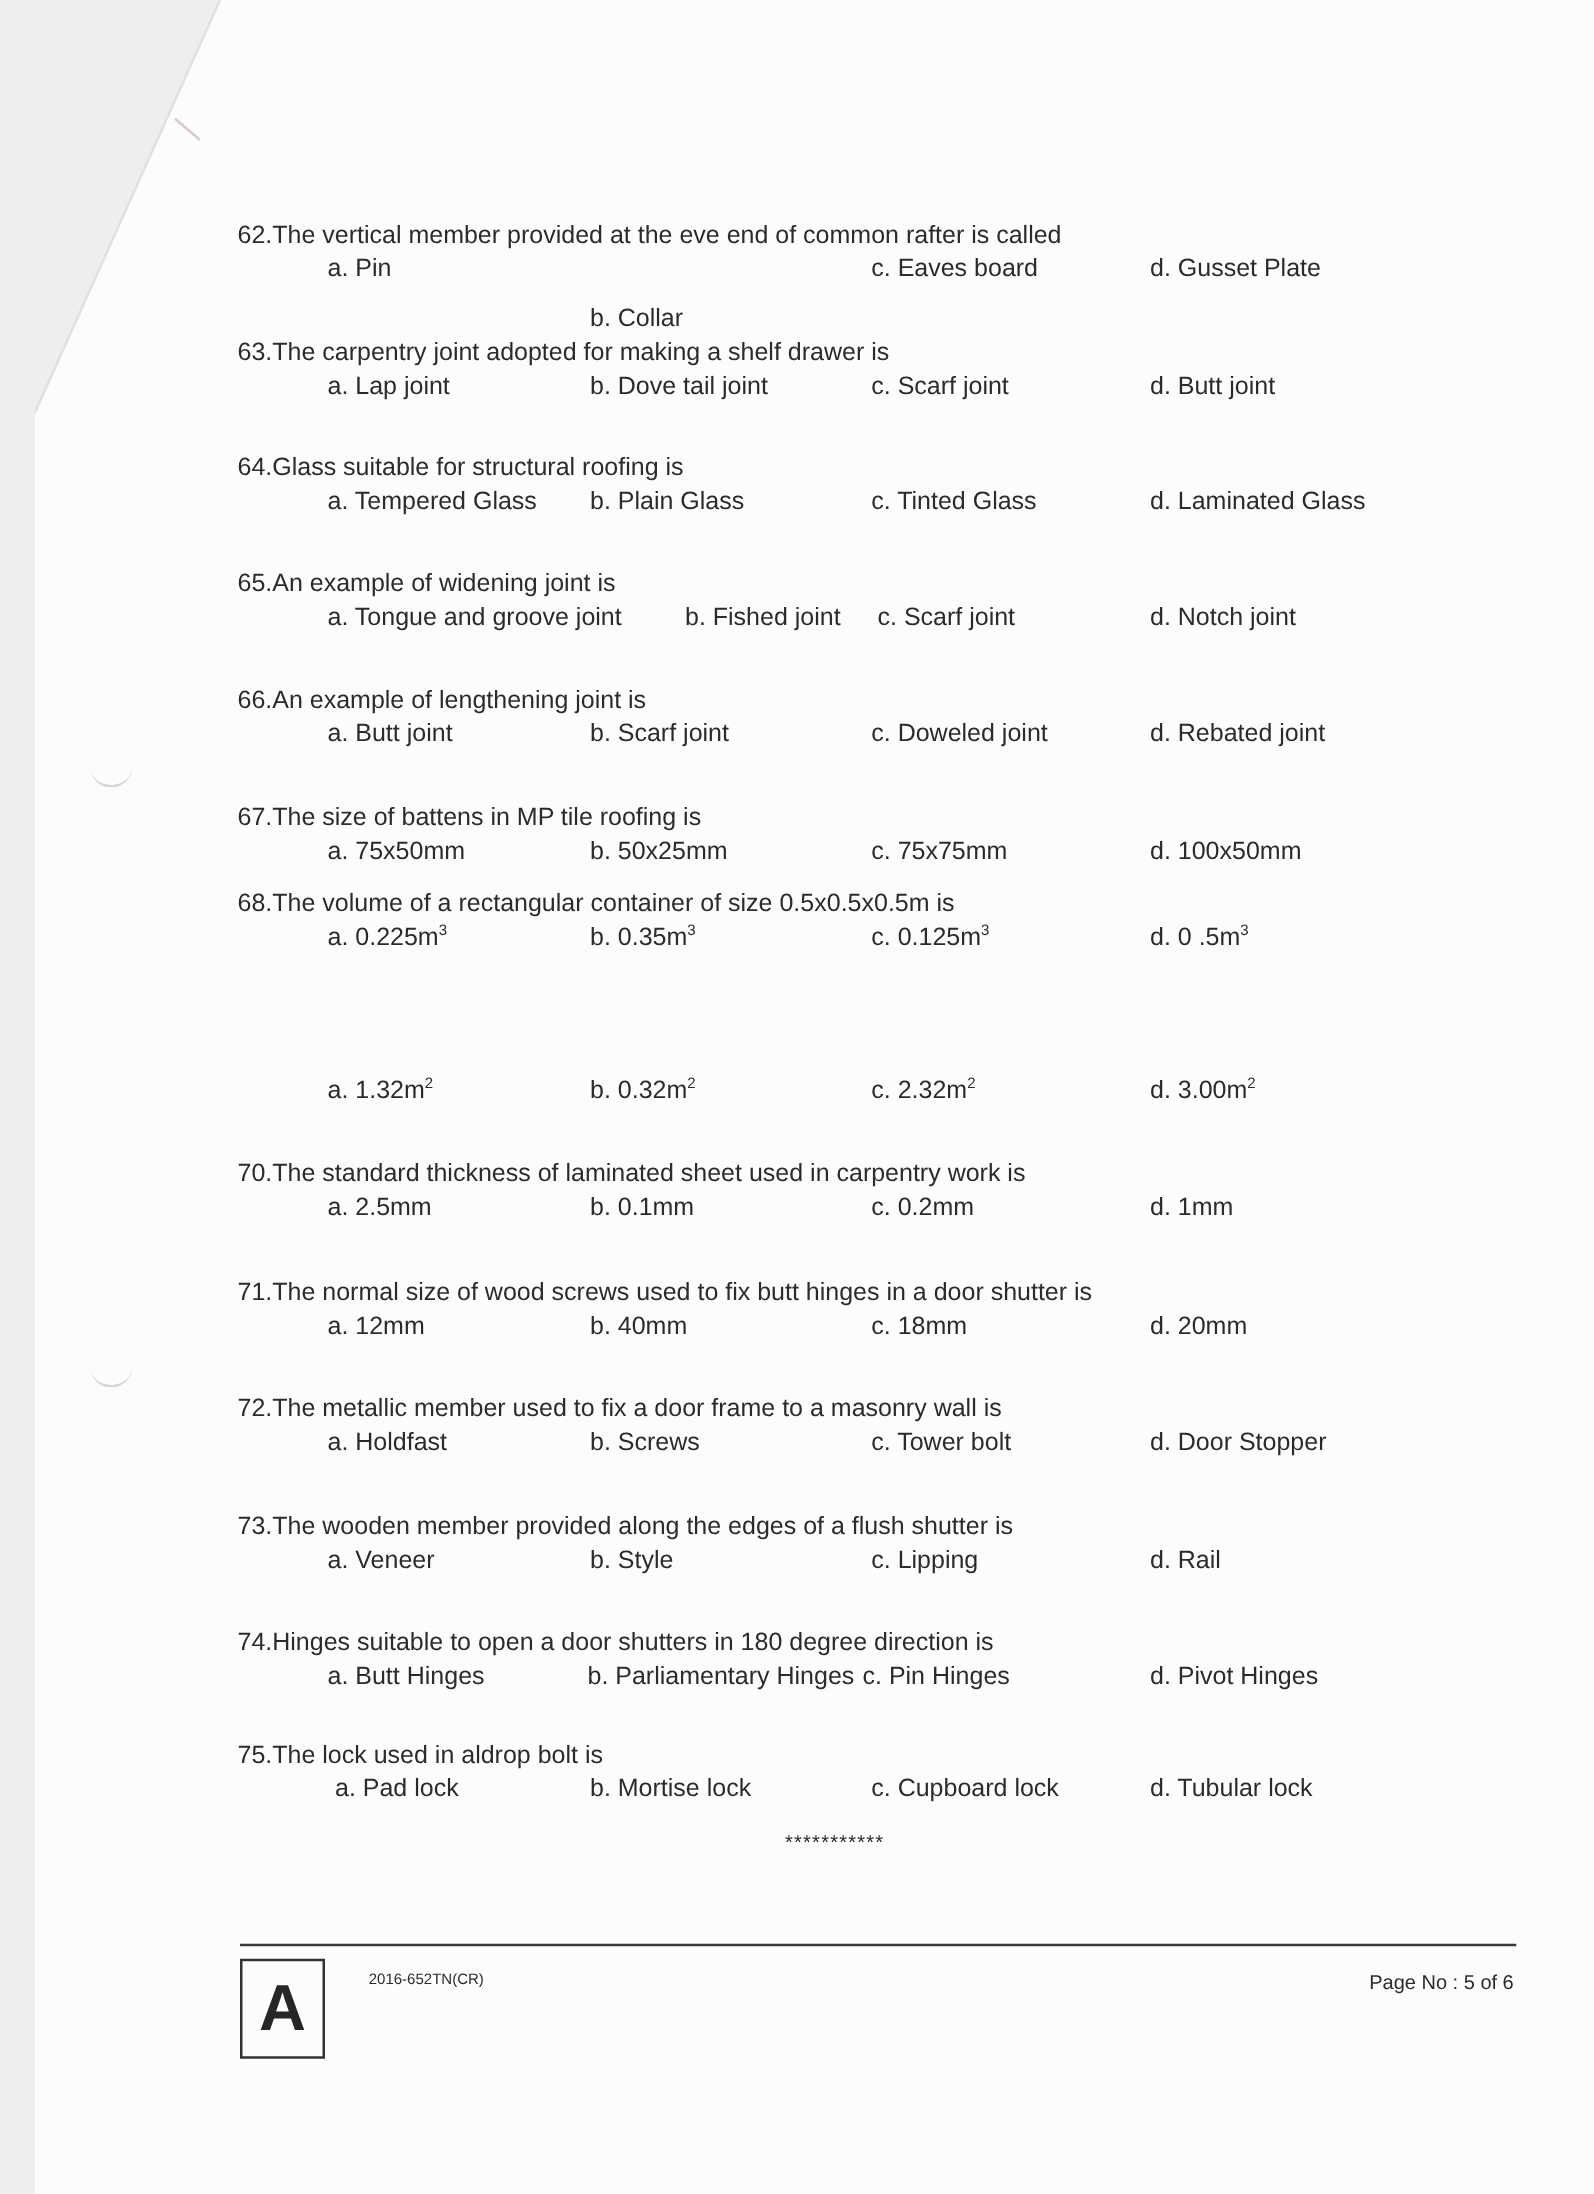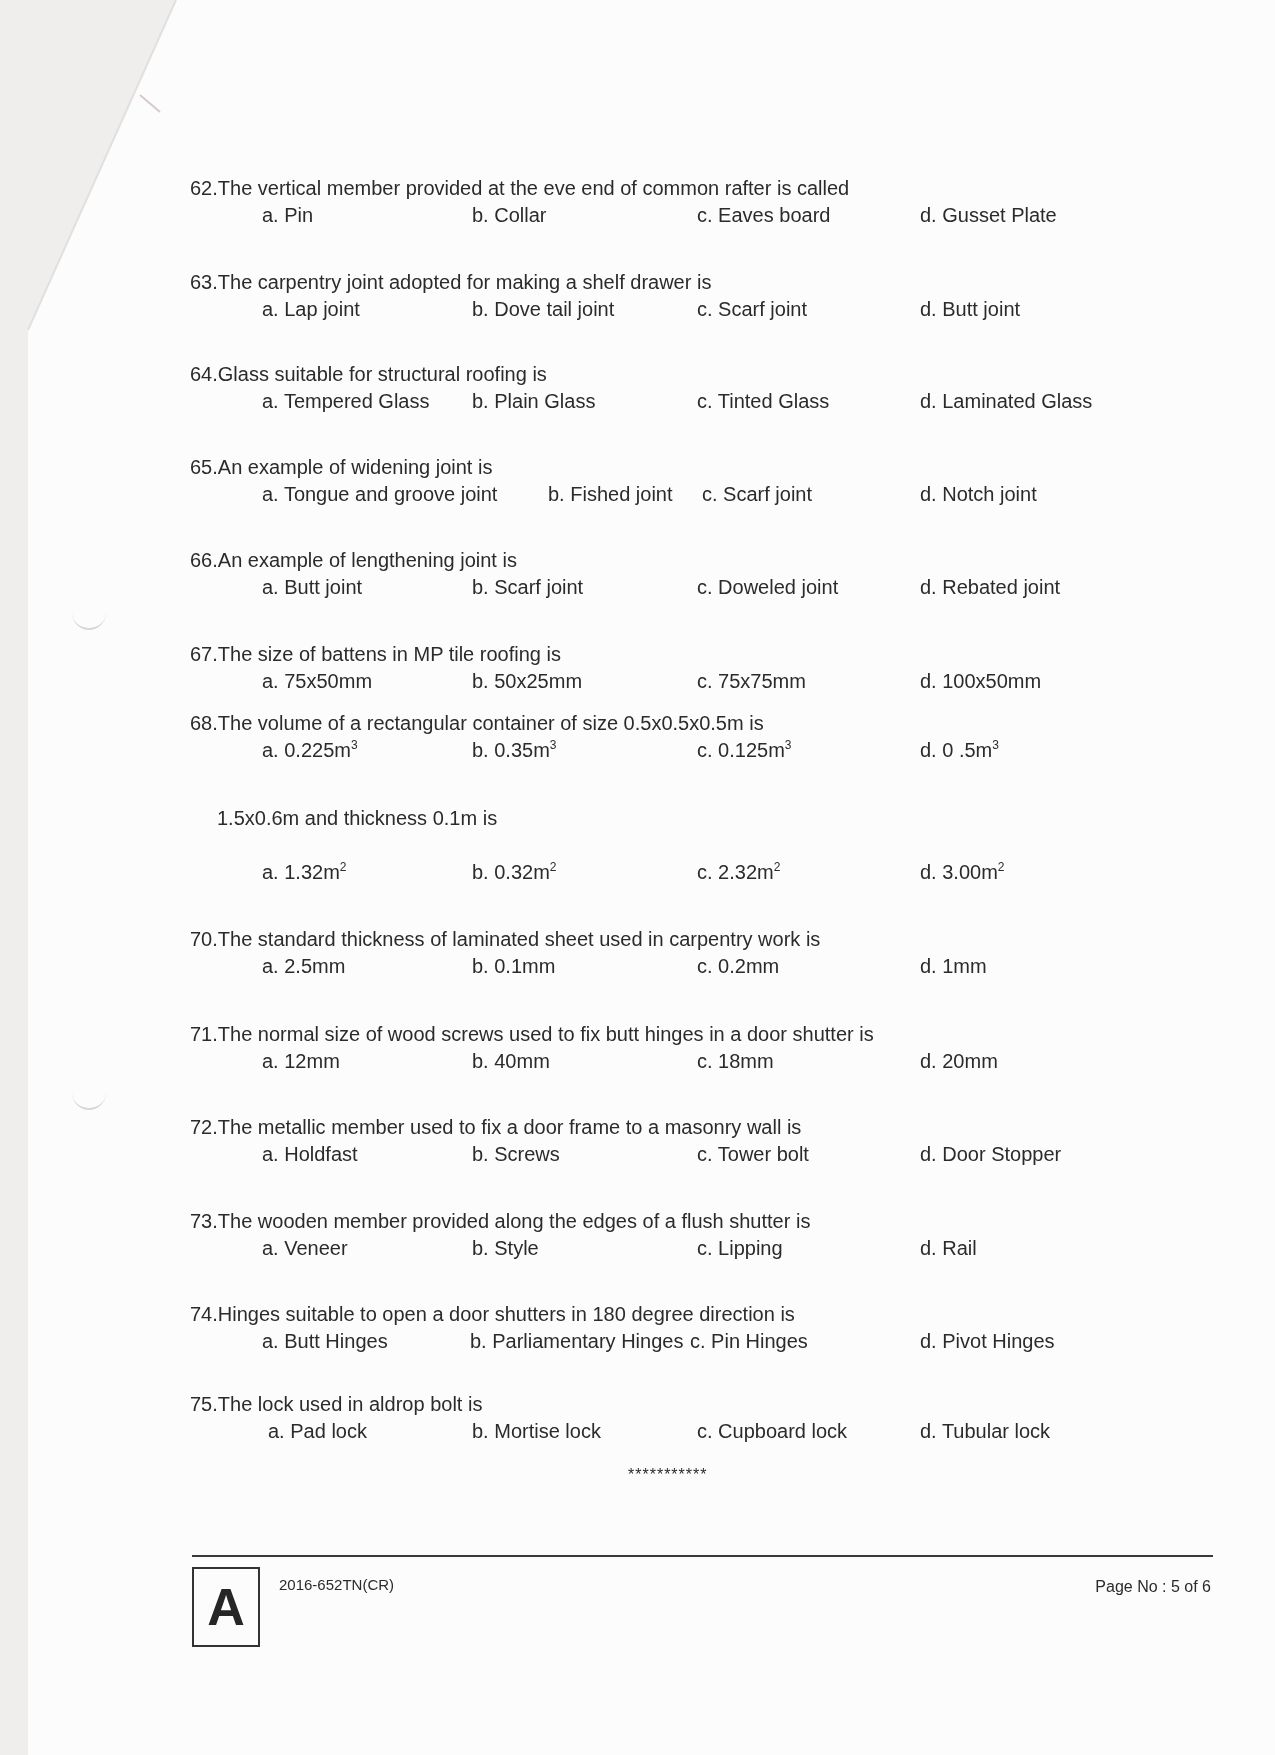--- a/index.html
+++ b/index.html
@@ -29,42 +29,42 @@
   .opt { position:absolute; top:0; }
   .opt sup { font-size:12px; line-height:0; }
   .stars { position:absolute; left:628px; top:1466px; font-size:16px; letter-spacing:1px; }
   .rule { position:absolute; left:192px; top:1555px; width:1021px; height:2px; background:#3a3a3a; }
   .setbox {
     position:absolute; left:192px; top:1567px; width:68px; height:80px;
     border:2px solid #333; box-sizing:border-box;
     display:flex; align-items:center; justify-content:center;
     font-size:52px; font-weight:bold; color:#262626;
   }
-  .code { position:absolute; left:279px; top:1576px; font-size:15px;text-align:right; }
+  .code { position:absolute; left:295px; top:1576px; font-size:12px;text-align:right; }
   .pageno { position:absolute; right:64px; top:1578px; font-size:16px; }
 </style>
 </head>
 <body>
 
 <div class="page-edge"></div>
 <svg class="fold" viewBox="0 0 1275 1755">
   <polygon points="0,0 176,0 28,330 28,1755 0,1755" fill="#efeeed"></polygon>
   <line x1="176" y1="0" x2="28" y2="330" stroke="#e2e0df" stroke-width="2"></line>
   <line x1="140" y1="95" x2="160" y2="112" stroke="#d9c8cc" stroke-width="2"></line>
 </svg>
 <div class="punch" style="top:610px;"></div>
 <div class="punch" style="top:1090px;"></div>
 
 <div id="questions">
     <div class="q" style="top: 176px; text-align: right;">
       <span class="stem">62.The vertical member provided at the eve end of common rafter is called</span>
     </div>
     <div class="opts" style="top: 203px; left: 0px;">
       <span class="opt" style="left: 262px;">a. Pin</span>
-      <span class="opt" style="left: 472px;">b. Collar</span>
+      <span class="opt" style="left: 472px; margin-top: 40px;">b. Collar</span>
       <span class="opt" style="left: 697px;">c. Eaves board</span>
       <span class="opt" style="left: 920px;">d. Gusset Plate</span>
     </div>
     <div class="q" style="top: 270px;">
       <span class="stem">63.The carpentry joint adopted for making a shelf drawer is</span>
     </div>
     <div class="opts" style="top: 297px; left: 0px;">
       <span class="opt" style="left: 262px;">a. Lap joint</span>
       <span class="opt" style="left: 472px;">b. Dove tail joint</span>
       <span class="opt" style="left: 697px;">c. Scarf joint</span>
@@ -109,21 +109,20 @@
     <div class="q" style="top: 711px;">
       <span class="stem">68.The volume of a rectangular container of size 0.5x0.5x0.5m is</span>
     </div>
     <div class="opts" style="top: 738px; left: 0px;">
       <span class="opt" style="left: 262px;">a. 0.225m<sup>3</sup></span>
       <span class="opt" style="left: 472px;">b. 0.35m<sup>3</sup></span>
       <span class="opt" style="left: 697px;">c. 0.125m<sup>3</sup></span>
       <span class="opt" style="left: 920px;">d. 0 .5m<sup>3</sup></span>
     </div>
     <div class="q" style="top: 806px;">
-      <span class="stem2">1.5x0.6m and thickness 0.1m is</span>
     </div>
     <div class="opts" style="top: 860px; left: 0px;">
       <span class="opt" style="left: 262px;">a. 1.32m<sup>2</sup></span>
       <span class="opt" style="left: 472px; text-align: center;">b. 0.32m<sup>2</sup></span>
       <span class="opt" style="left: 697px;">c. 2.32m<sup>2</sup></span>
       <span class="opt" style="left: 920px;">d. 3.00m<sup>2</sup></span>
     </div>
     <div class="q" style="top: 927px;">
       <span class="stem">70.The standard thickness of laminated sheet used in carpentry work is</span>
     </div>

